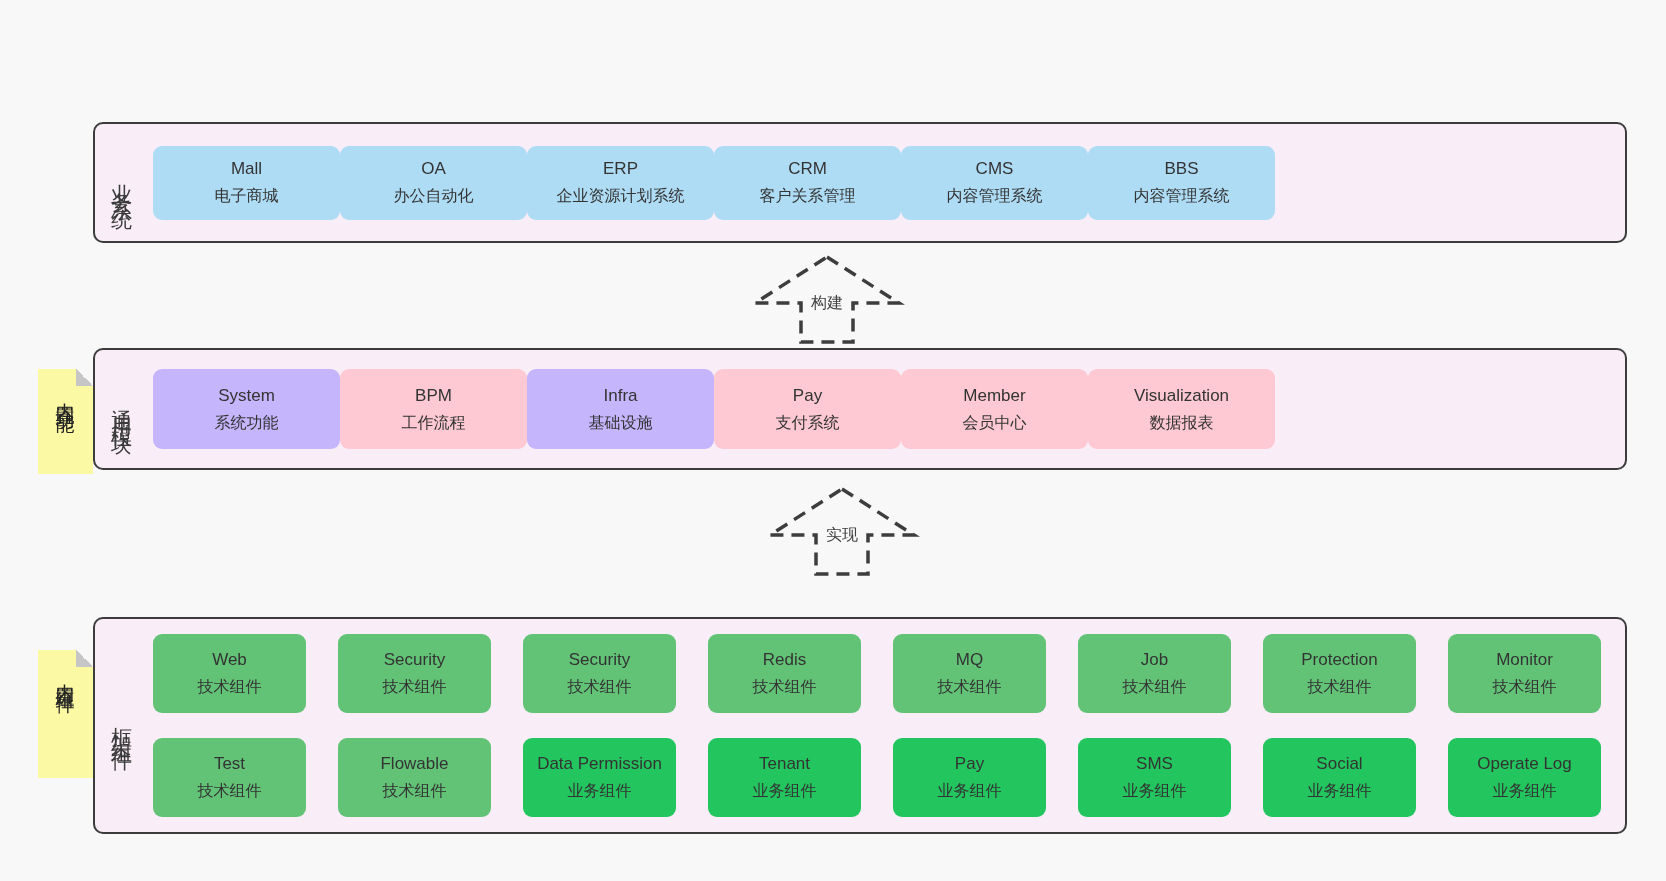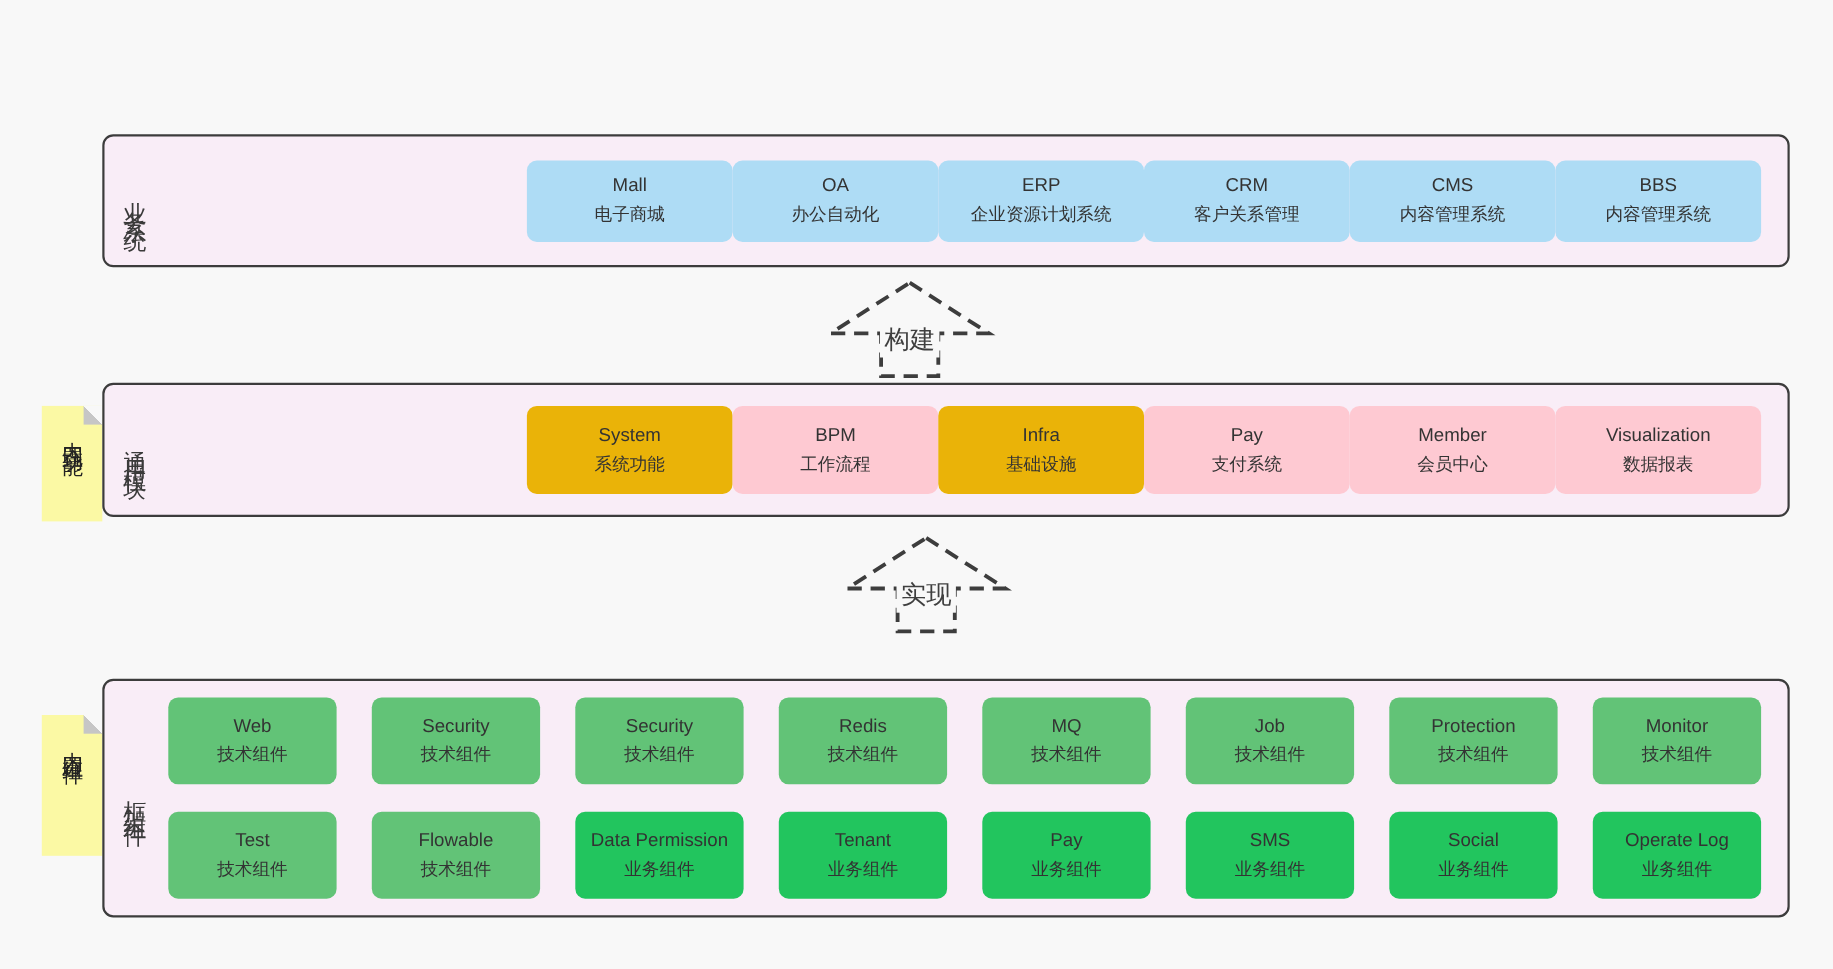--- a/index.html
+++ b/index.html
@@ -15,39 +15,39 @@
   }
   #panel-business{top:122px;height:121px;}
   #panel-modules{top:348px;height:122px;}
   #panel-framework{top:617px;height:217px;}
   .v-label-wrap{width:54px;display:flex;align-items:center;justify-content:center;flex:0 0 54px;}
   .v-label{
     writing-mode:vertical-rl;text-orientation:upright;
     font-size:21px;letter-spacing:8px;color:#3a3a3a;line-height:1;
   }
   .boxes{
-    flex:1;display:flex;align-items:center;justify-content:flex-end;
+    flex:1;display:flex;align-items:center;justify-content:flex-start;
     padding:0 24px 0 4px;
   }
   .box{
     border-radius:9px;display:flex;flex-direction:column;align-items:center;justify-content:center;
     text-align:center;box-sizing:border-box;padding:4px 8px;
   }
   .box .en{font-size:17px;line-height:1.35;color:#333;}
   .box .zh{font-size:16px;line-height:1.35;margin-top:4px;color:#333;}
   #panel-business .box{width:187px;height:74px;}
   #panel-modules .box{width:187px;height:80px;}
   .grid{
     flex:1;display:grid;grid-template-columns:repeat(8,1fr);gap:25px 32px;
     align-content:center;padding:12px 24px 12px 4px;
   }
   .grid .box{height:79px;width:auto;}
   
   .blue{background:#aedcf5;}
-  .red{background:#eab308;}
+  .red{background:#c4b5fd;}
   .pink{background:#fec9d2;}
   .green{background:#62c377;}
   .lightgreen{background:#22c55e;}
   
   .note{position:absolute;left:38px;width:55px;background:#fbf9a4;z-index:0;}
   #note-modules{top:369px;height:105px;}
   #note-framework{top:650px;height:128px;}
   .fold{
     position:absolute;top:0;right:0;width:17px;height:17px;
     background:linear-gradient(to bottom left,#f8f8f8 50%,#c6c6c6 50%);
@@ -57,21 +57,21 @@
     writing-mode:vertical-rl;text-orientation:upright;
     font-size:19px;letter-spacing:4px;color:#222;line-height:1;
   }
   
   .arrow{position:absolute;width:170px;height:92px;}
   #arrow-build{left:742px;top:254px;}
   #arrow-implement{left:757px;top:486px;}
   .arrow svg{display:block;width:100%;height:100%;}
   .arrow-label{
     position:absolute;left:50%;top:38px;transform:translateX(-50%);
-    font-size:23px;color:#3f3f3f;background:#f8f8f8;padding:1px 4px;white-space:nowrap;
+    font-size:16px;color:#3f3f3f;background:#f8f8f8;padding:1px 4px;white-space:nowrap;
   }
 </style>
 </head>
 <body>
 
 <div class="canvas">
 
   <section class="panel" id="panel-business">
     <div class="v-label-wrap">
       <span class="v-label">业务系统</span>

